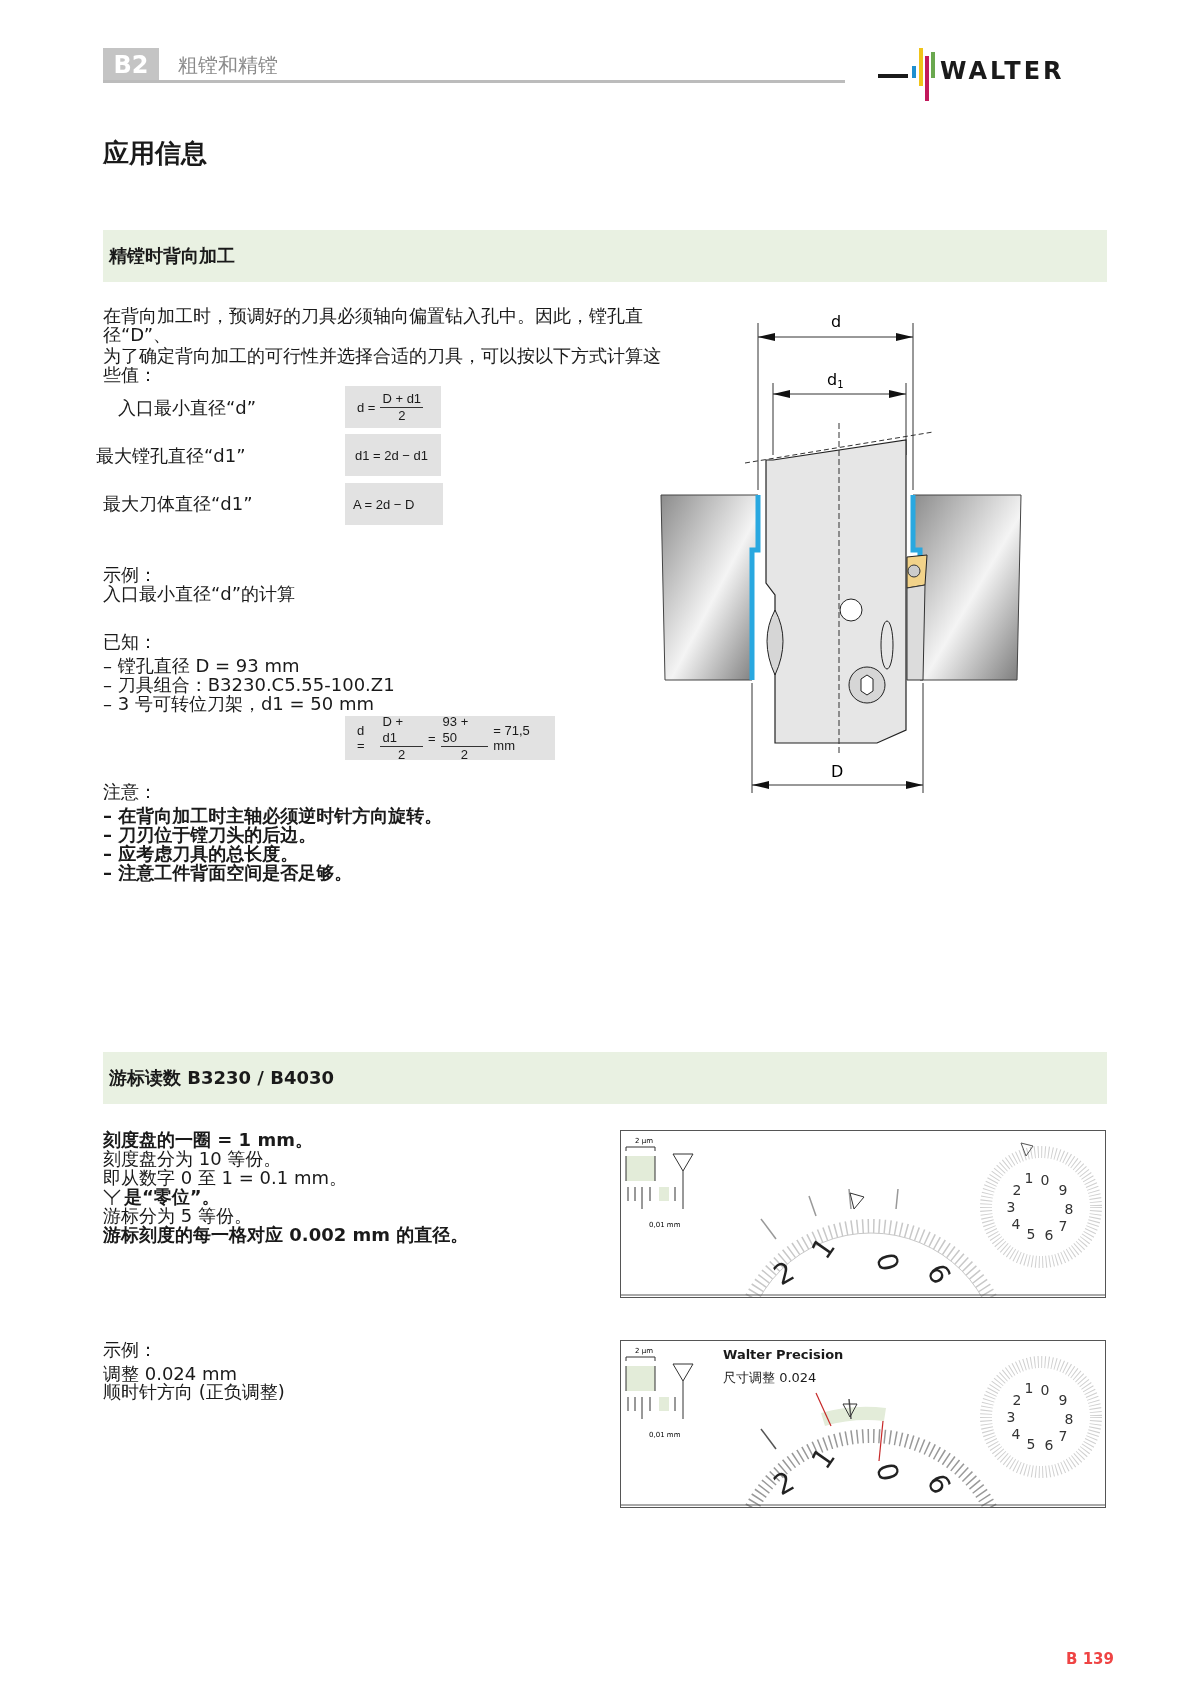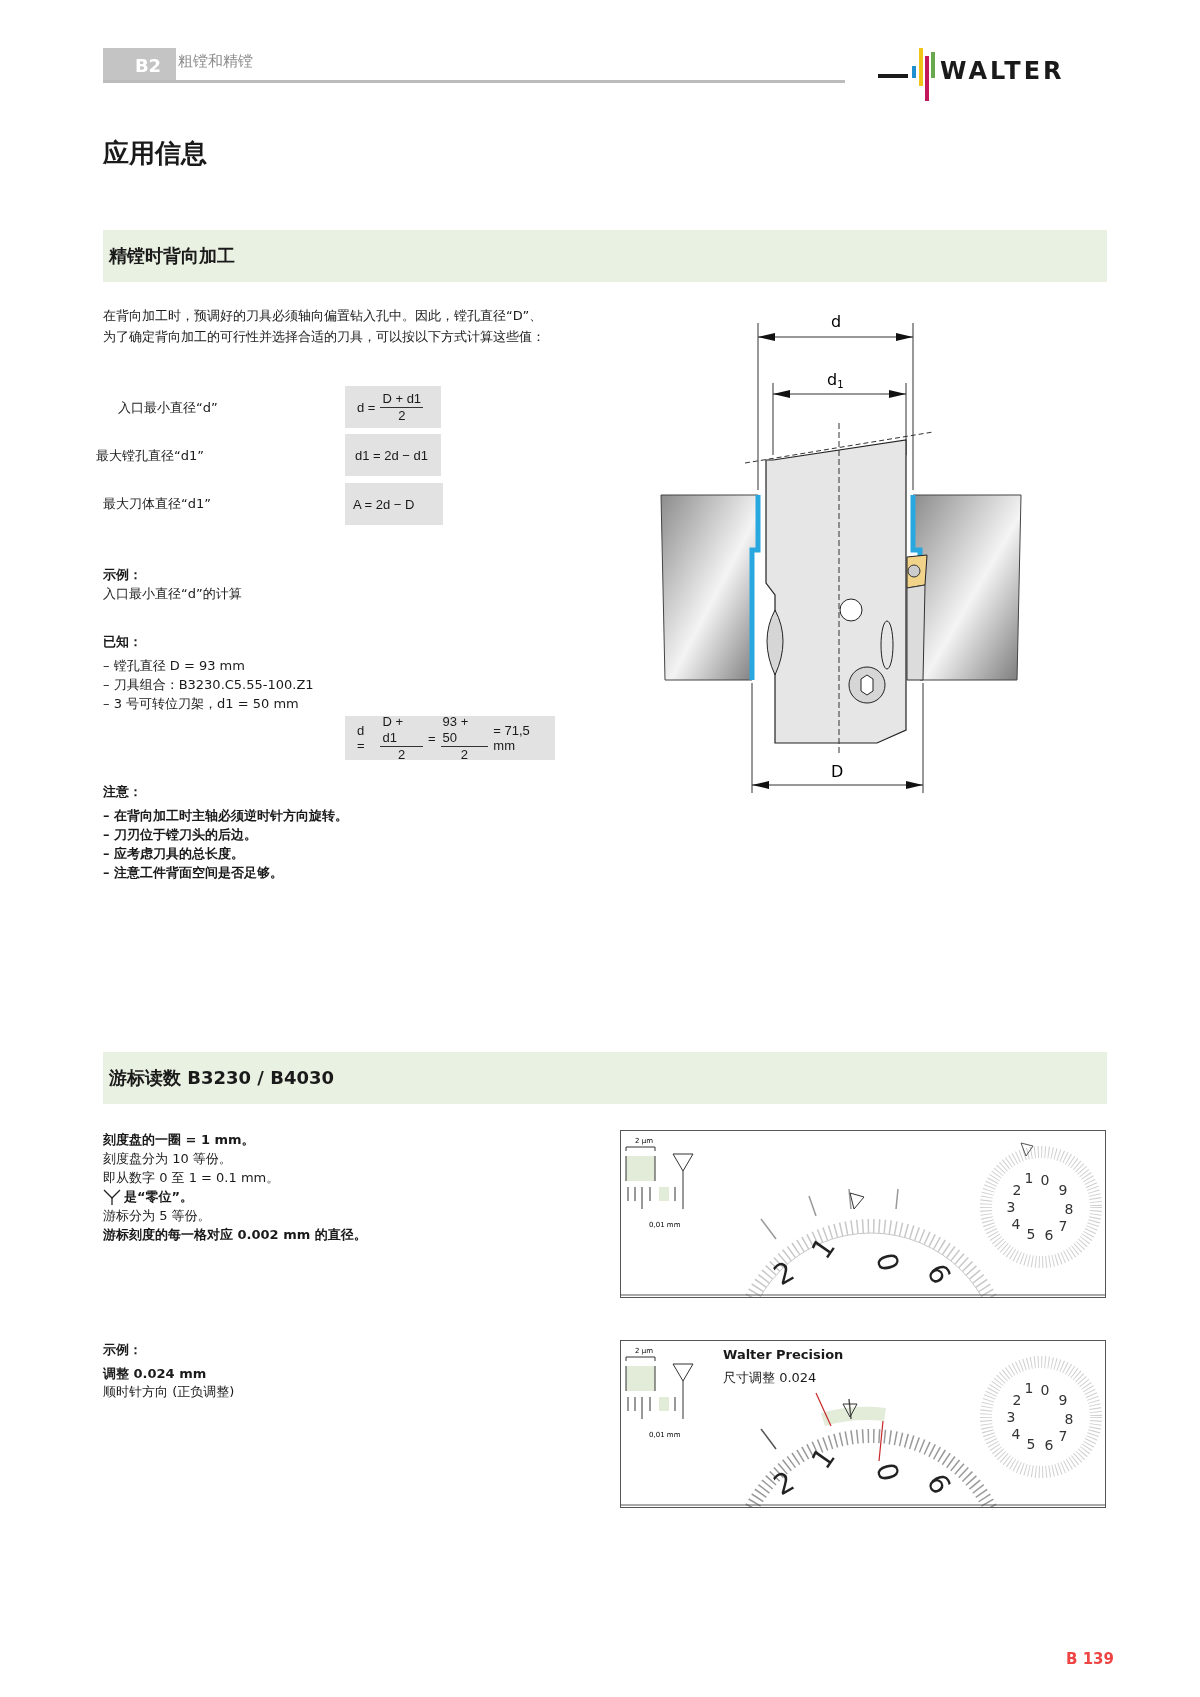--- a/index.html
+++ b/index.html
@@ -1,29 +1,29 @@
 <!DOCTYPE html>
 <html><head>
 <meta charset="utf-8">
 <style>
   html,body{margin:0;padding:0;background:#fff;}
   body{width:1200px;height:1697px;position:relative;overflow:hidden;font-family:"DejaVu Sans","Liberation Sans",sans-serif;color:#1a1a1a;}
   .abs{position:absolute;}
-  .chapter-box{left:103px;top:48px;width:56px;height:34px;background:#c4c4c4;color:#fff;font-size:18px;font-weight:bold;display:flex;align-items:center;justify-content:center;padding-left:17px;}
-  .chapter-title{left:178px;top:52px;font-size:15px;color:#8a8a8a;}
+  .chapter-box{left:103px;top:48px;width:56px;height:34px;background:#c4c4c4;color:#fff;font-size:24px;font-weight:bold;display:flex;align-items:center;justify-content:center;}
+  .chapter-title{left:178px;top:52px;font-size:20px;color:#8a8a8a;}
   .header-rule{left:103px;top:80px;width:742px;height:3px;background:#bcbcbc;}
   .logo{left:878px;top:44px;width:230px;height:60px;}
   .page-title{left:103px;top:136px;font-size:26px;font-weight:bold;}
   .section-band{left:103px;width:1004px;height:52px;background:#e9f1e2;display:flex;align-items:center;}
   .section-band span{margin-left:6px;font-size:18px;font-weight:bold;}
-  .txt{font-size:13px;line-height:19px;}
+  .txt{font-size:18px;line-height:19px;}
   .formula-box{background:#e2e2e2;font-size:13px;display:flex;align-items:center;padding-left:12px;box-sizing:border-box;font-family:"Liberation Sans",sans-serif;}
   .frac{display:inline-flex;flex-direction:column;align-items:center;margin:0 5px;line-height:16px;}
   .frac .num{border-bottom:1px solid #333;padding:0 2px;}
-  .bold{font-weight:bold;}
+  .bold{font-weight:normal;}
   .note-list div{line-height:19px;}
   .dial-panel{border:1px solid #555;background:#fff;}
   .page-num{left:1066px;top:1650px;font-size:15px;color:#ef4444;font-weight:bold;}
 </style>
 </head>
 <body>
 
 <div class="abs chapter-box">B2</div>
 <div class="abs chapter-title">粗镗和精镗</div>
 <div class="abs header-rule"></div>

